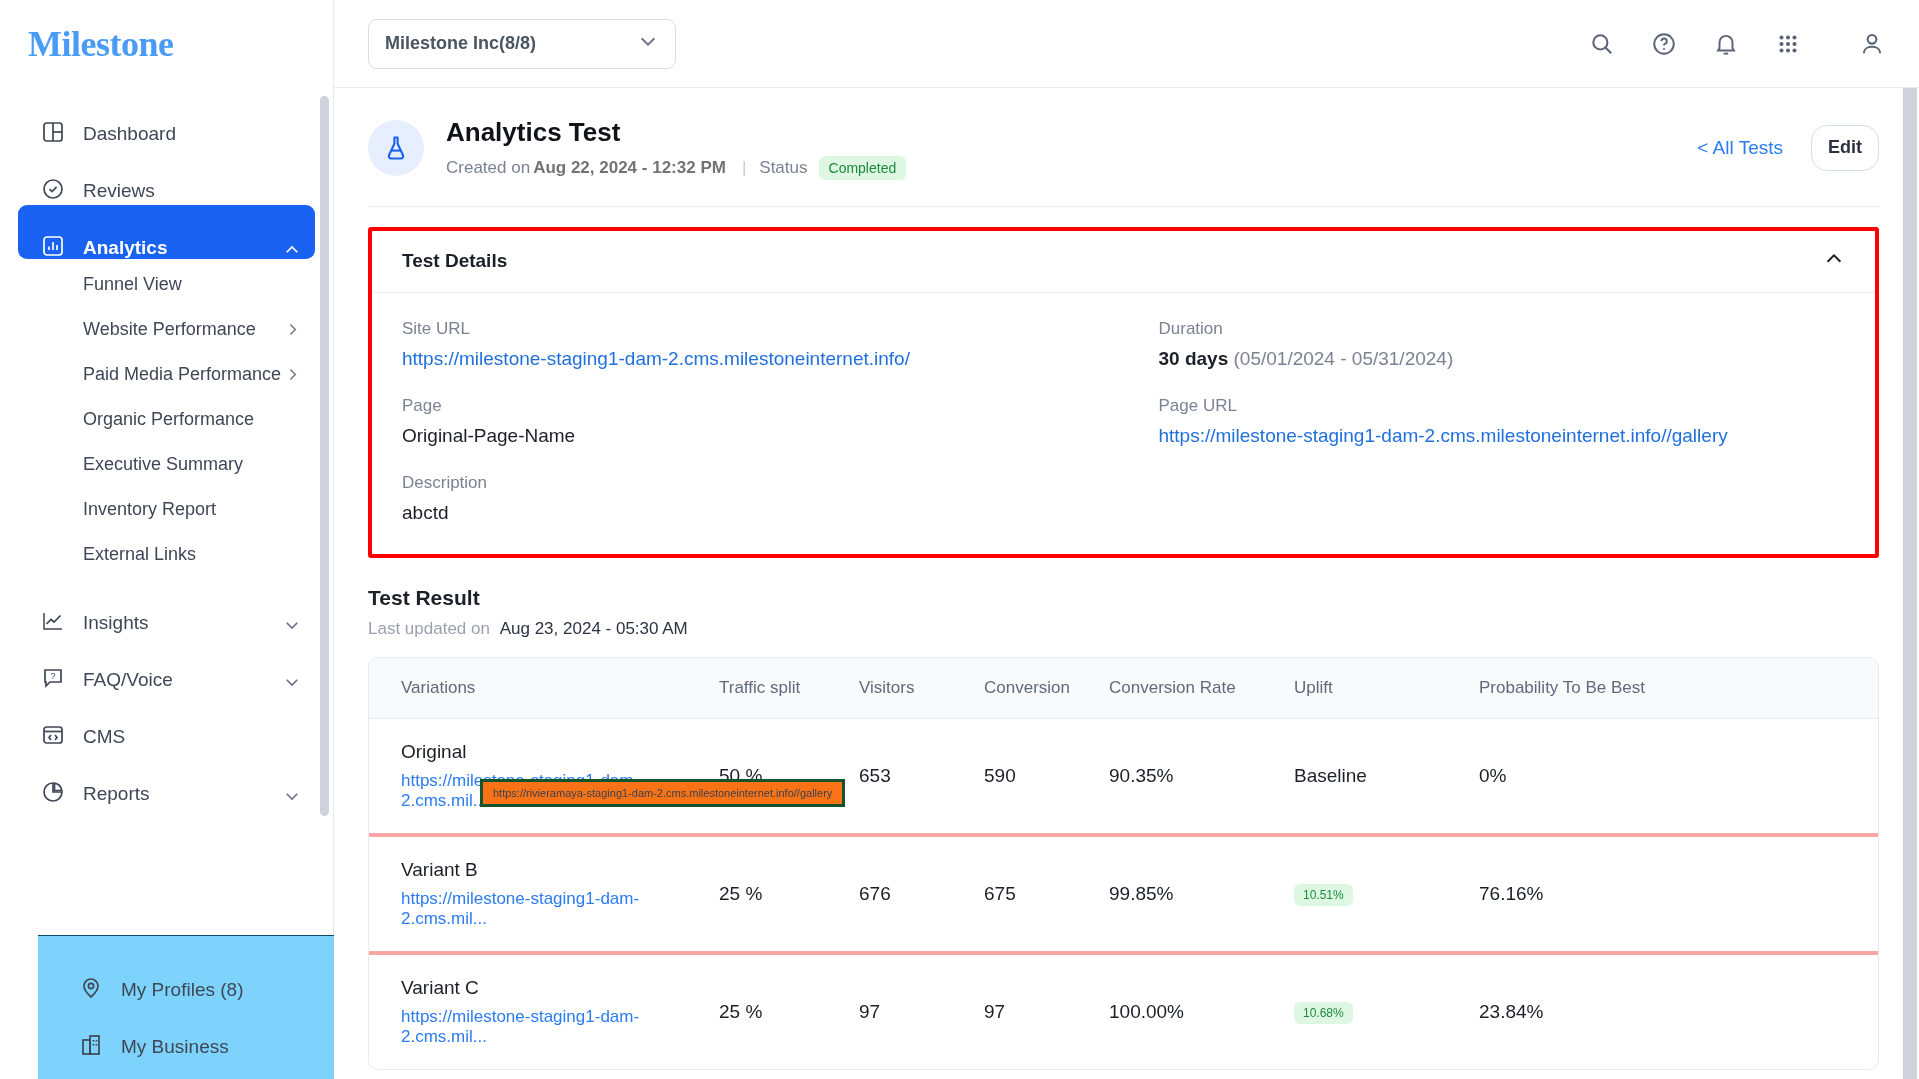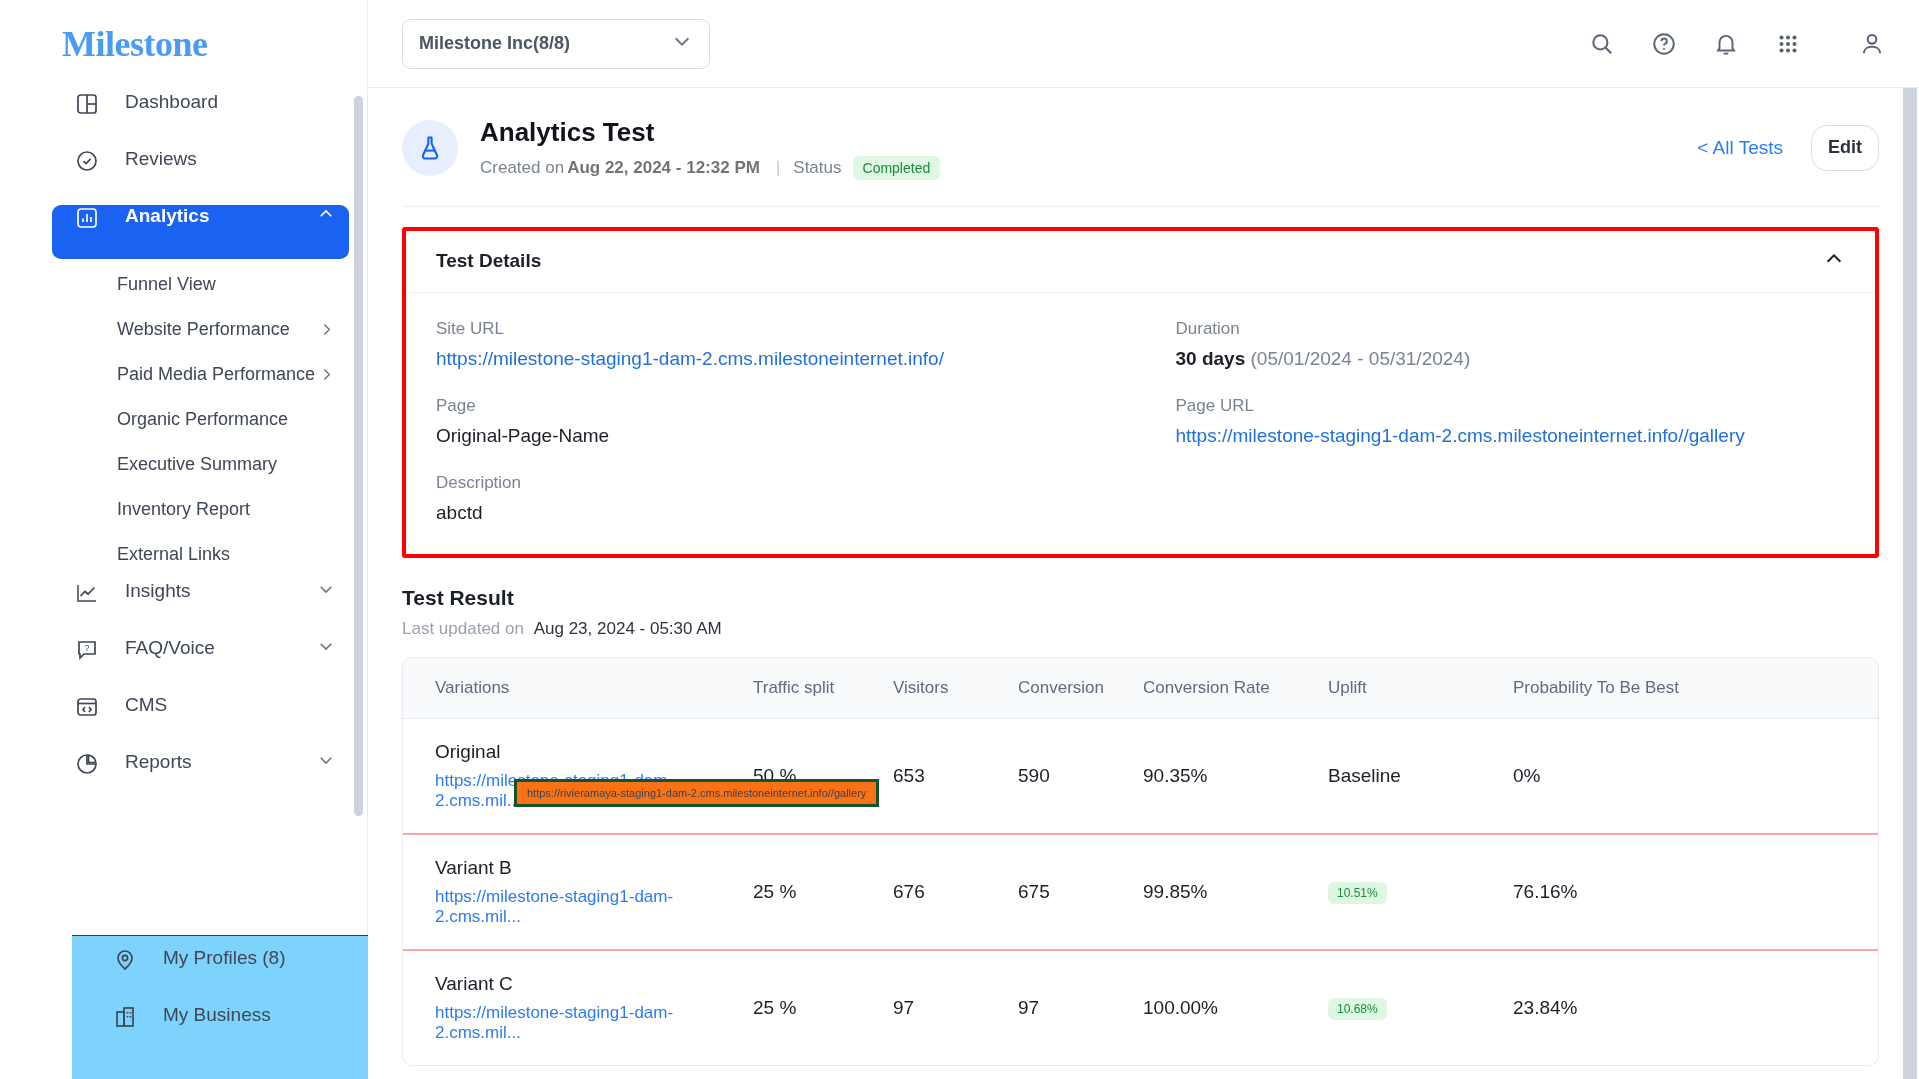--- a/index.html
+++ b/index.html
@@ -2,21 +2,21 @@
 <html><head>
 <meta charset="utf-8">
 <style>
   * { box-sizing: border-box; margin: 0; padding: 0; }
   html, body {
     width: 1919px; height: 1079px;
     font-family: "Liberation Sans", sans-serif;
     background: #ffffff;
     overflow: hidden;
   }
-  .app { display: flex; width: 1919px; height: 897px; position: relative; padding-left: 34px; }
+  .app { display: flex; width: 1919px; height: 897px; position: relative; }
 
   
   .sidebar {
     width: 334px; height: 1079px;
     background: #ffffff;
     border-right: 1px solid #e9ecef;
     position: relative;
     flex: 0 0 334px;
   }
   .brand {
@@ -30,29 +30,28 @@
     font-weight: 700;
     color: #4a9bf5;
     letter-spacing: -0.5px;
   }
   .nav-scroll {
     height: 810px;
     overflow: hidden;
     position: relative;
   }
   .nav-item {
-    display: flex; align-items: flex-start;
+    display: flex; align-items: flex-end;
     height: 54px;
     margin: 3px 18px;
     padding-left: 22px;
     border-radius: 9px;
     color: #3f4756;
     font-size: 19px;
     cursor: pointer;
-    gap: 8px;
   }
   .nav-item .ico { width: 26px; height: 26px; margin-right: 17px; flex:0 0 26px;
     display:flex; align-items:center; justify-content:center; }
   .nav-item.active {
     background: #1a62f2;
     color: #ffffff;
     font-weight: 600;
   }
   .nav-item .chev { margin-left: auto; margin-right: 14px; display:flex; }
   .sub-item {
@@ -185,21 +184,21 @@
     background: #f8fafc;
     text-align: left;
     font-size: 17px; font-weight: 400; color: #606a7b;
     padding: 20px 0 20px 0;
     border-bottom: 1px solid #e7eaef;
   }
   thead th:first-child { padding-left: 32px; }
   tbody td {
     padding: 22px 0;
     font-size: 19px; color: #1b2028;
-    border-bottom: 2px solid #fca5a5;
+    border-bottom: 4px solid #fca5a5;
     vertical-align: middle;
   }
   tbody td:first-child { padding-left: 32px; }
   tbody tr:last-child td { border-bottom: none; }
   .var-name { font-size: 19px; color: #1b2028; margin-bottom: 8px; }
   .var-url { font-size: 17px; color: #2b7bf3; cursor: pointer; }
   .uplift-pill {
     display: inline-block;
     background: #ddf7e3; color: #1d8a3e;
     font-size: 12px; padding: 4px 9px; border-radius: 6px;

